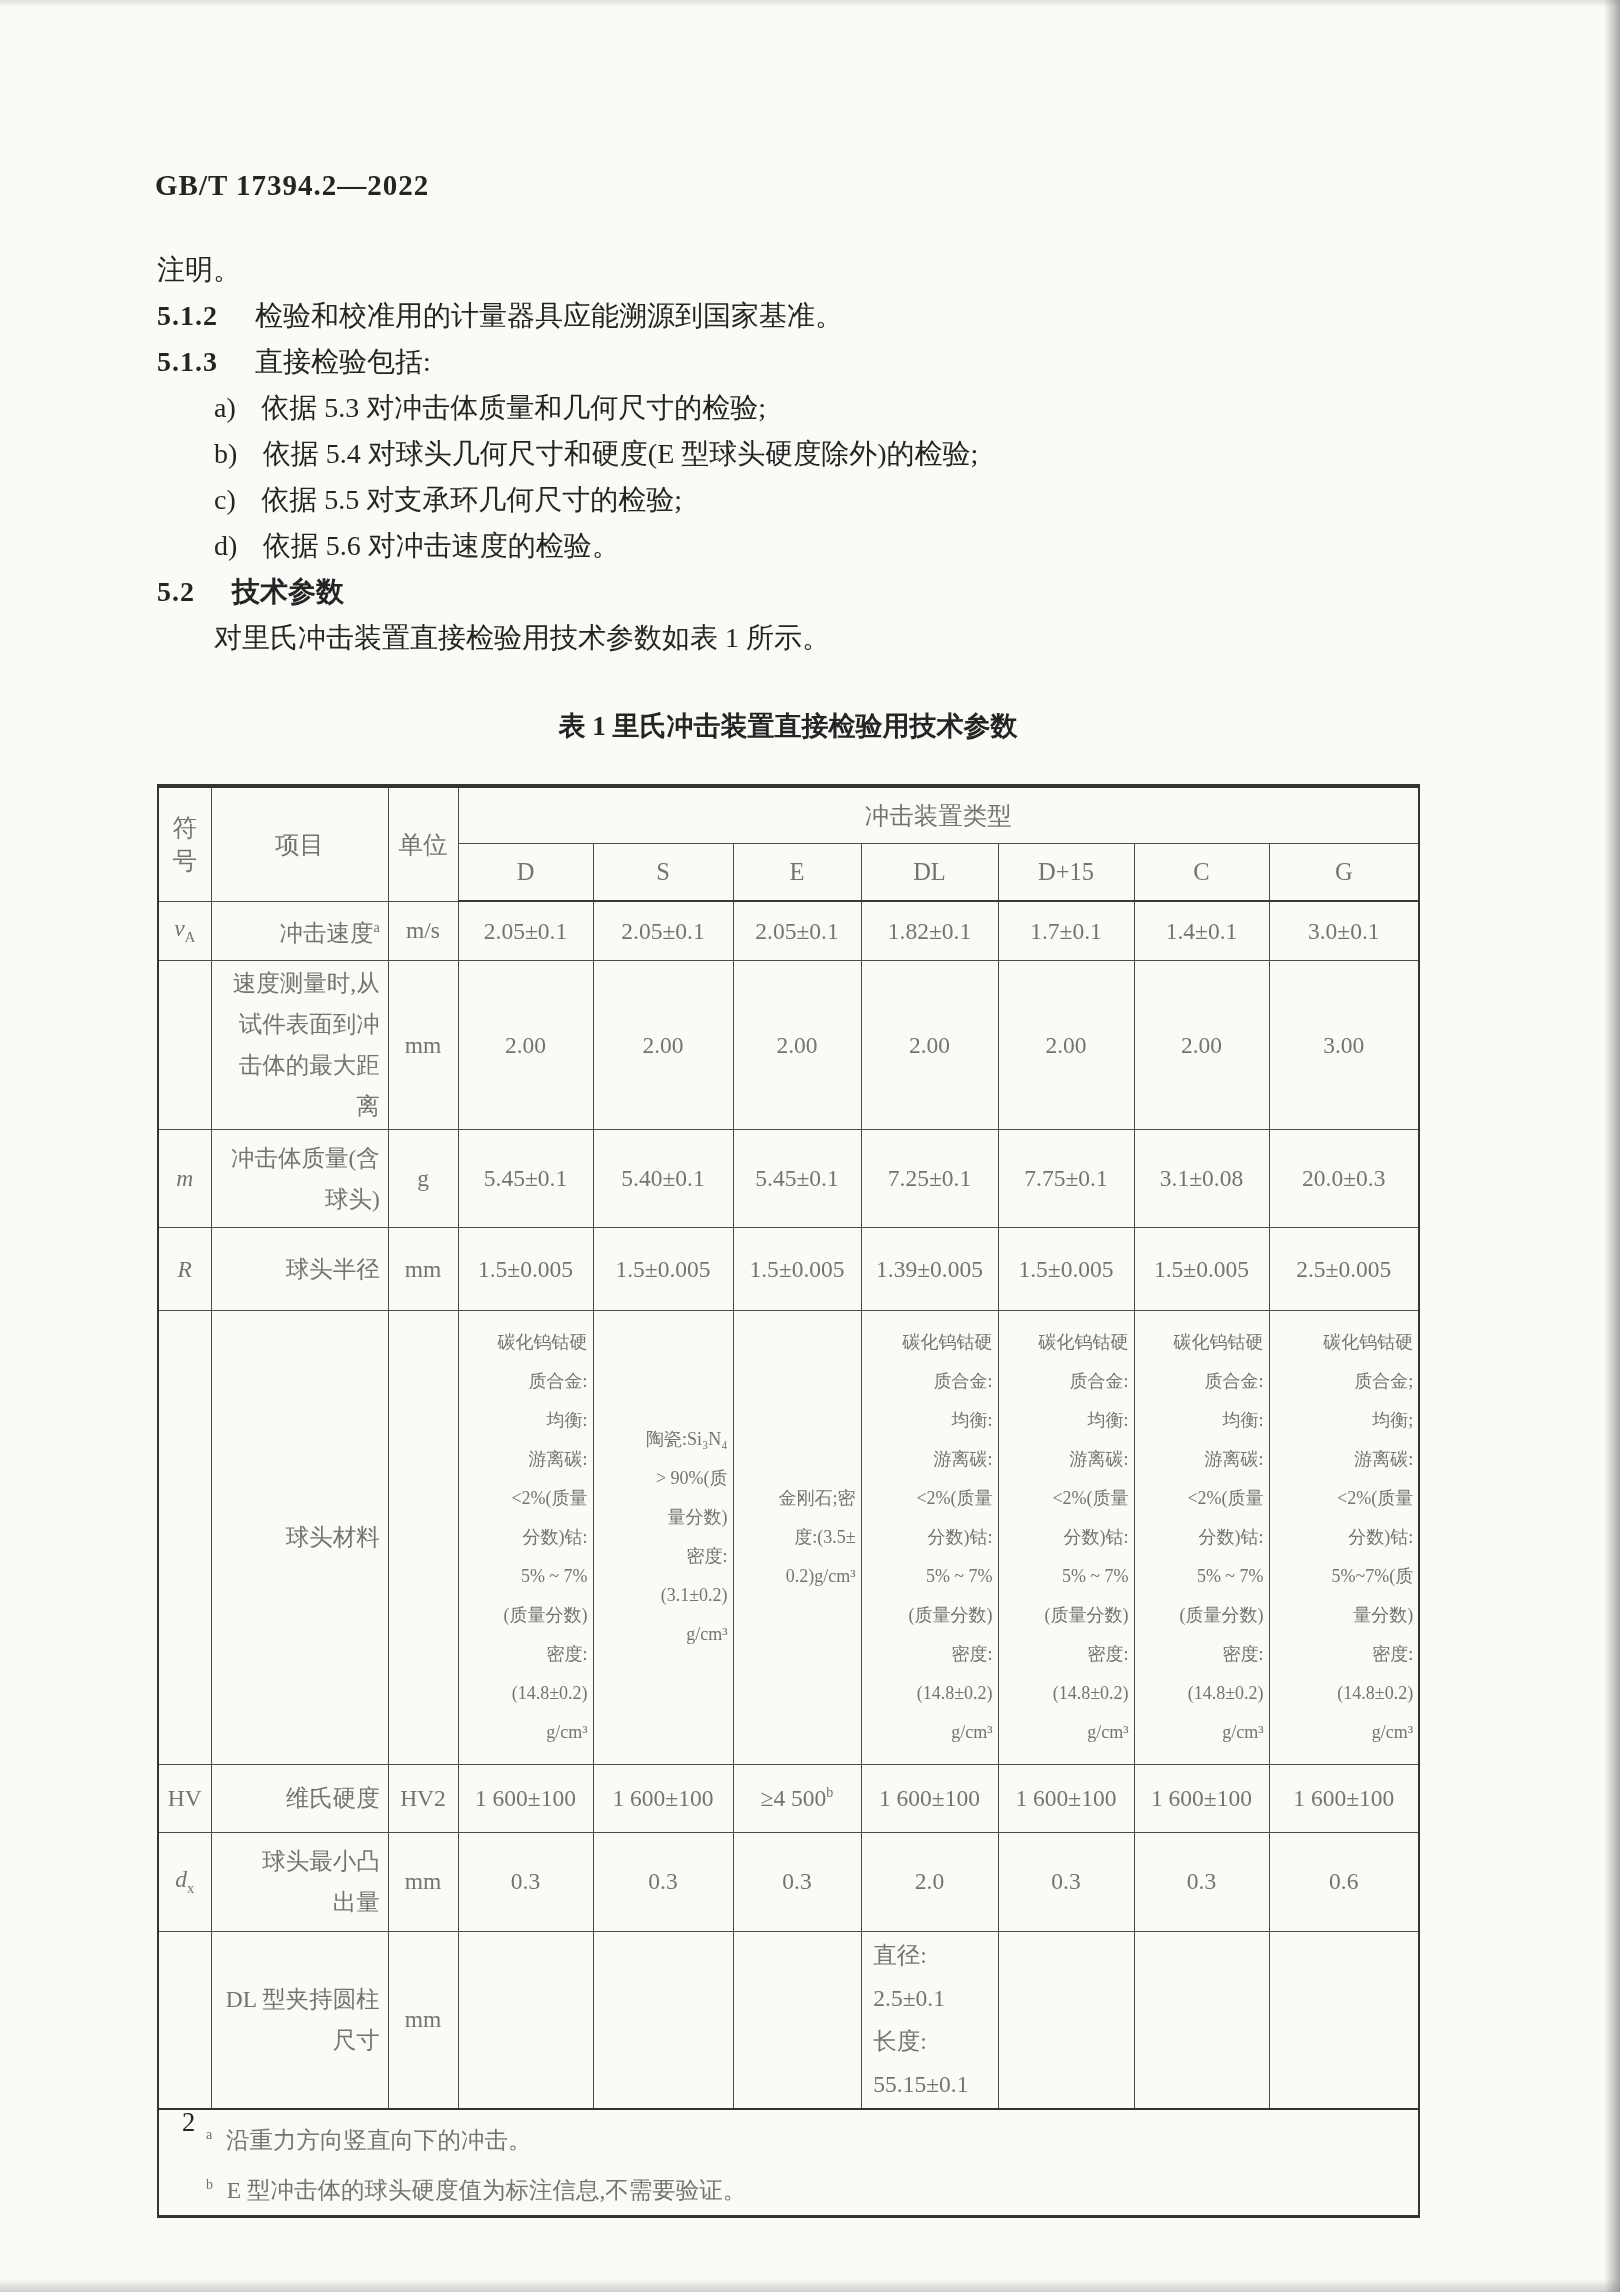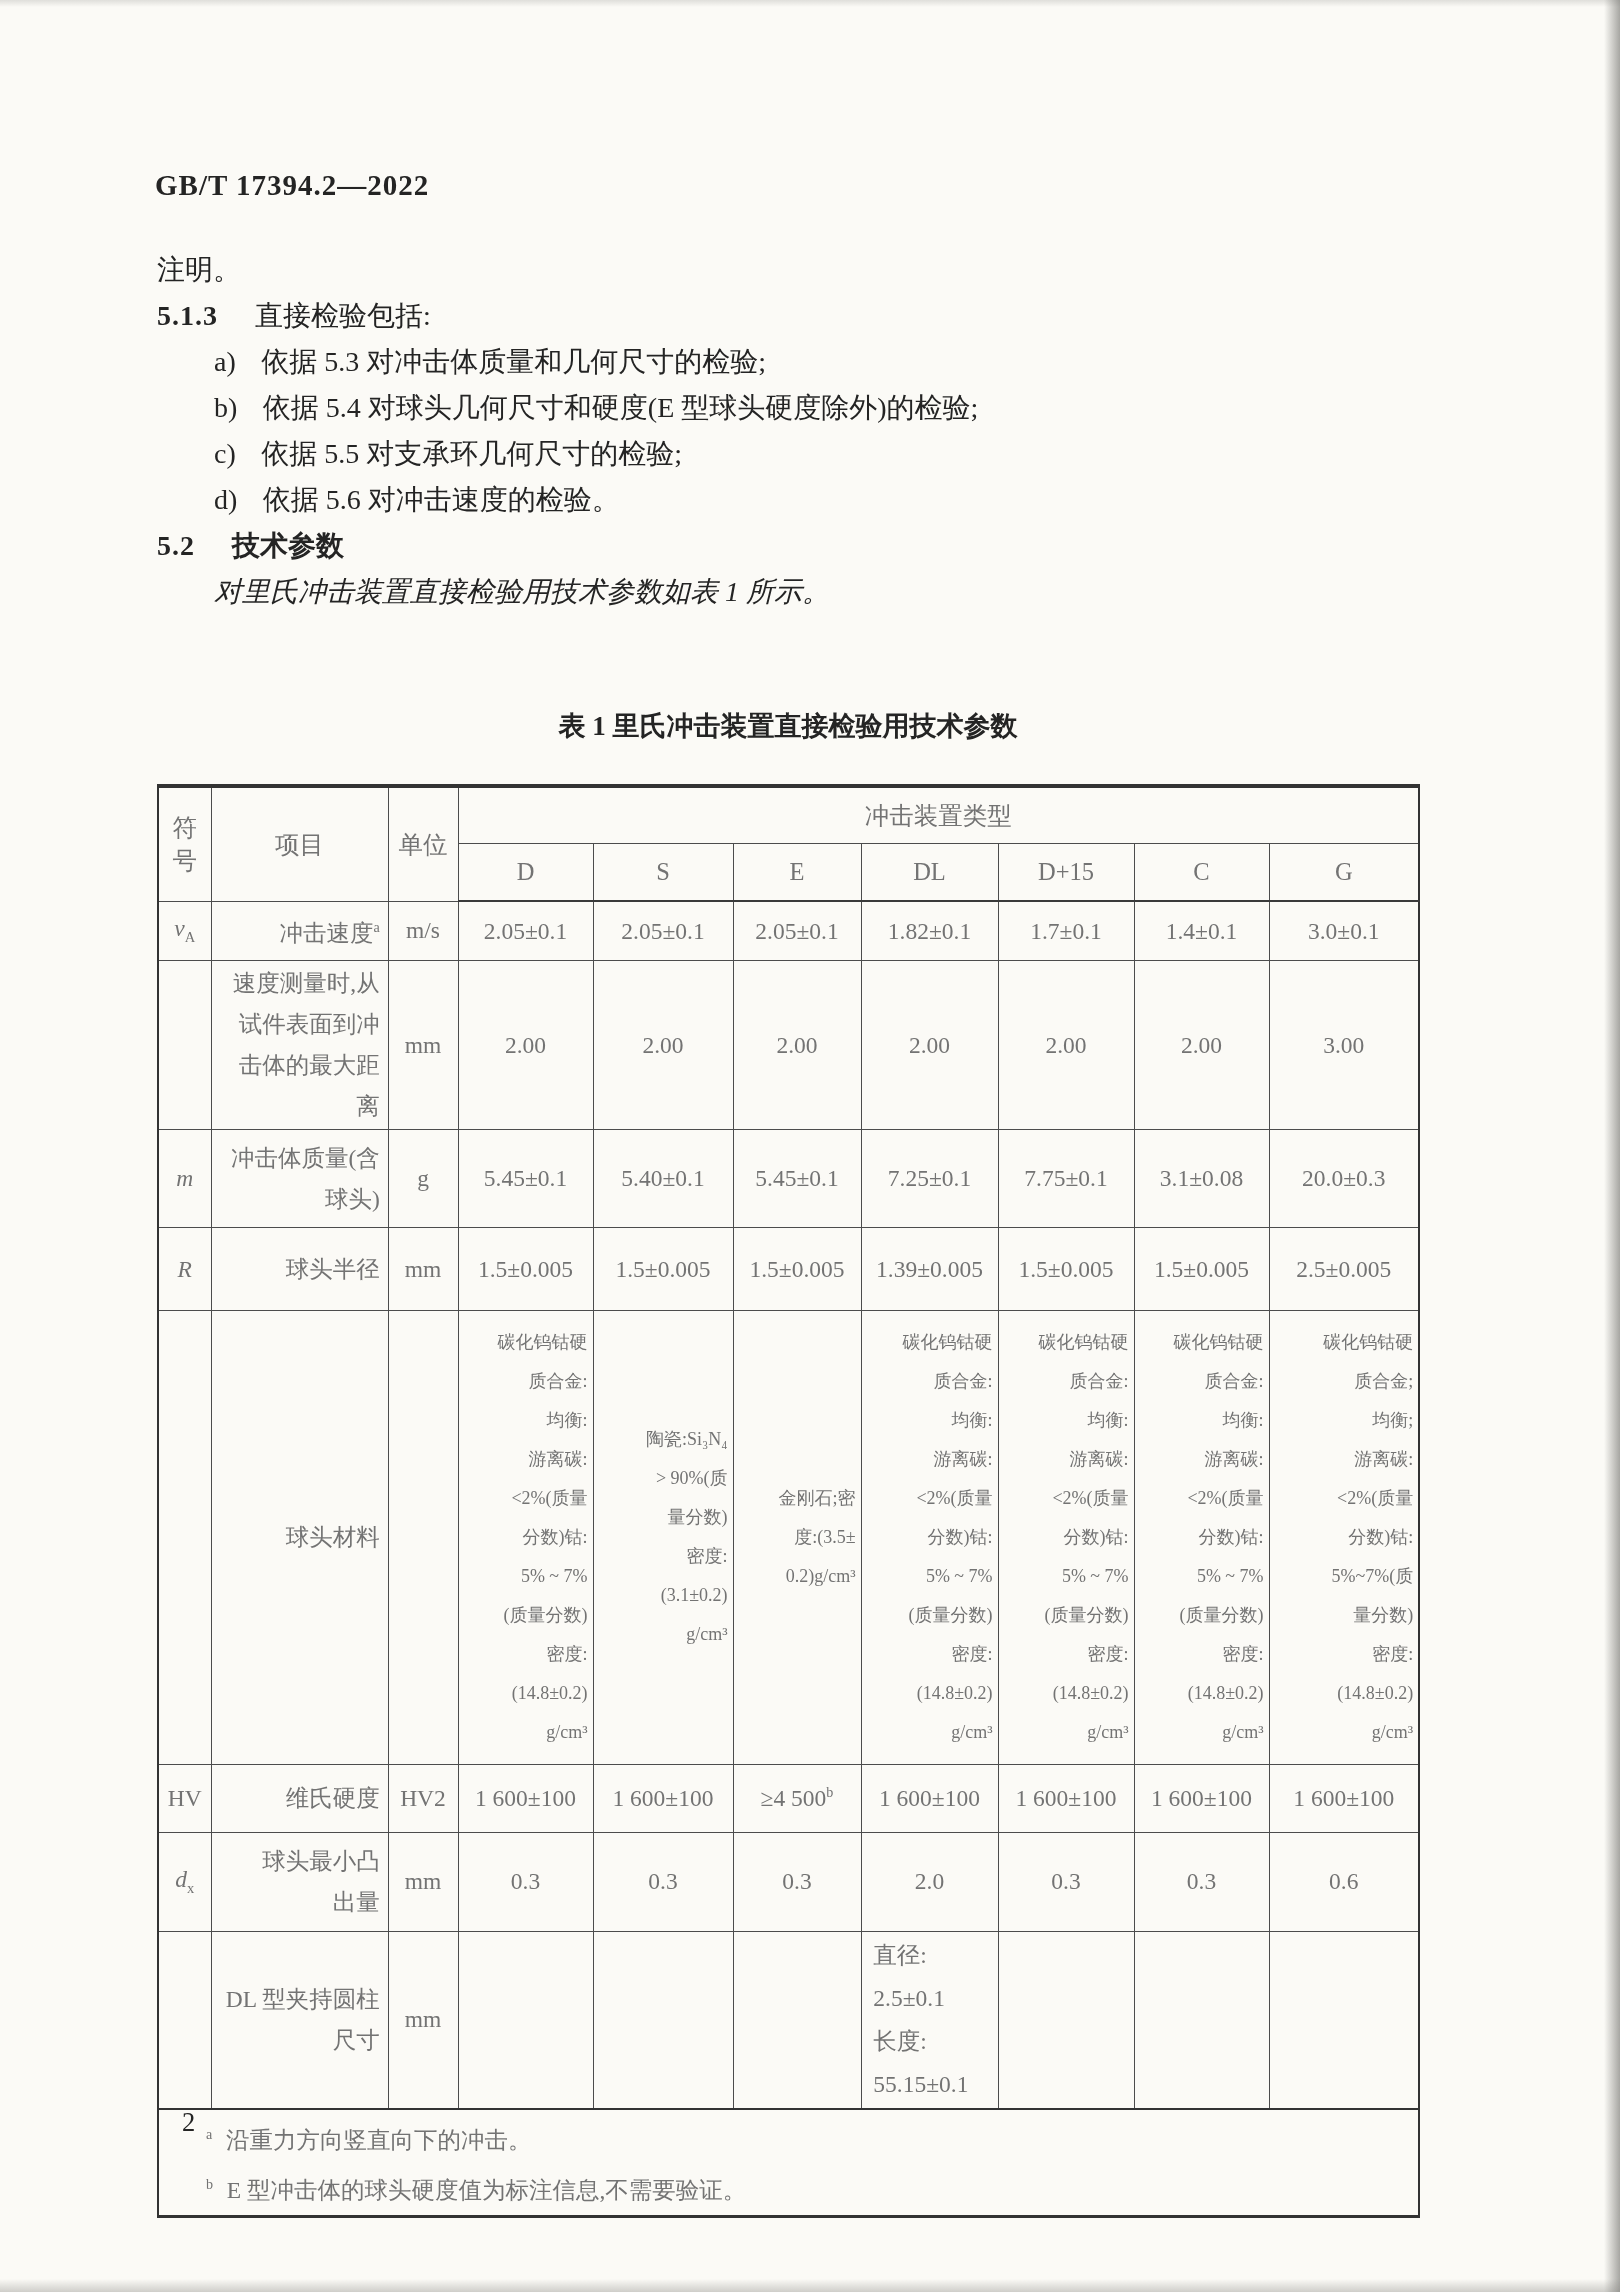--- a/index.html
+++ b/index.html
@@ -21,21 +21,21 @@
   .doc-number { position:absolute; left:155px; top:169px;
     font-size:29px; font-weight:bold; letter-spacing:1px; }
 
   .content { position:absolute; left:157px; top:247px; width:1304px; font-size:28px; }
   .content p { margin:0; line-height:46px; }
   .cnum { font-weight:bold; margin-right:37px; letter-spacing:1px; }
   .li { padding-left:57px; }
   .li .marker { margin-right:25.5px; }
   .section { margin-top:19.6px; }
   .stitle { font-weight:bold; }
-  .para { margin-top:16.7px; text-indent:57px;font-style:italic; }
+  .para { margin-top:16.7px; text-indent:57px; }
 
   .table-caption { position:absolute; left:157px; top:708px; width:1262px;
     text-align:center; font-size:27px; font-weight:bold; }
 
   table.t1 { position:absolute; left:157px; top:784px; width:1262px;
     border-collapse:collapse; table-layout:fixed;
     font-size:23.5px; color:#737373;
     border:2.5px solid #333;
     border-top:4.9px solid #333;
     border-bottom:3.9px solid #333; }
@@ -79,20 +79,21 @@
 
 <div class="page">
   <div class="edge-top"></div>
   <div class="edge-right"></div>
   <div class="edge-bottom"></div>
 
   <div class="doc-number">GB/T 17394.2—2022</div>
 
   <div class="content">
     <p>注明。</p>
+    <p><span class="cnum">5.1.2</span><span>检验和校准用的计量器具应能溯源到国家基准。</span></p>
     <p><span class="cnum">5.1.3</span><span>直接检验包括:</span></p>
     <p class="li"><span class="marker">a)</span><span>依据 5.3 对冲击体质量和几何尺寸的检验;</span></p>
     <p class="li"><span class="marker">b)</span><span>依据 5.4 对球头几何尺寸和硬度(E 型球头硬度除外)的检验;</span></p>
     <p class="li"><span class="marker">c)</span><span>依据 5.5 对支承环几何尺寸的检验;</span></p>
     <p class="li"><span class="marker">d)</span><span>依据 5.6 对冲击速度的检验。</span></p>
     <p class="section"><span class="cnum">5.2</span><span class="stitle">技术参数</span></p>
     <p class="para">对里氏冲击装置直接检验用技术参数如表 1 所示。</p>
   </div>
 
   <div class="table-caption">表 1  里氏冲击装置直接检验用技术参数</div>

